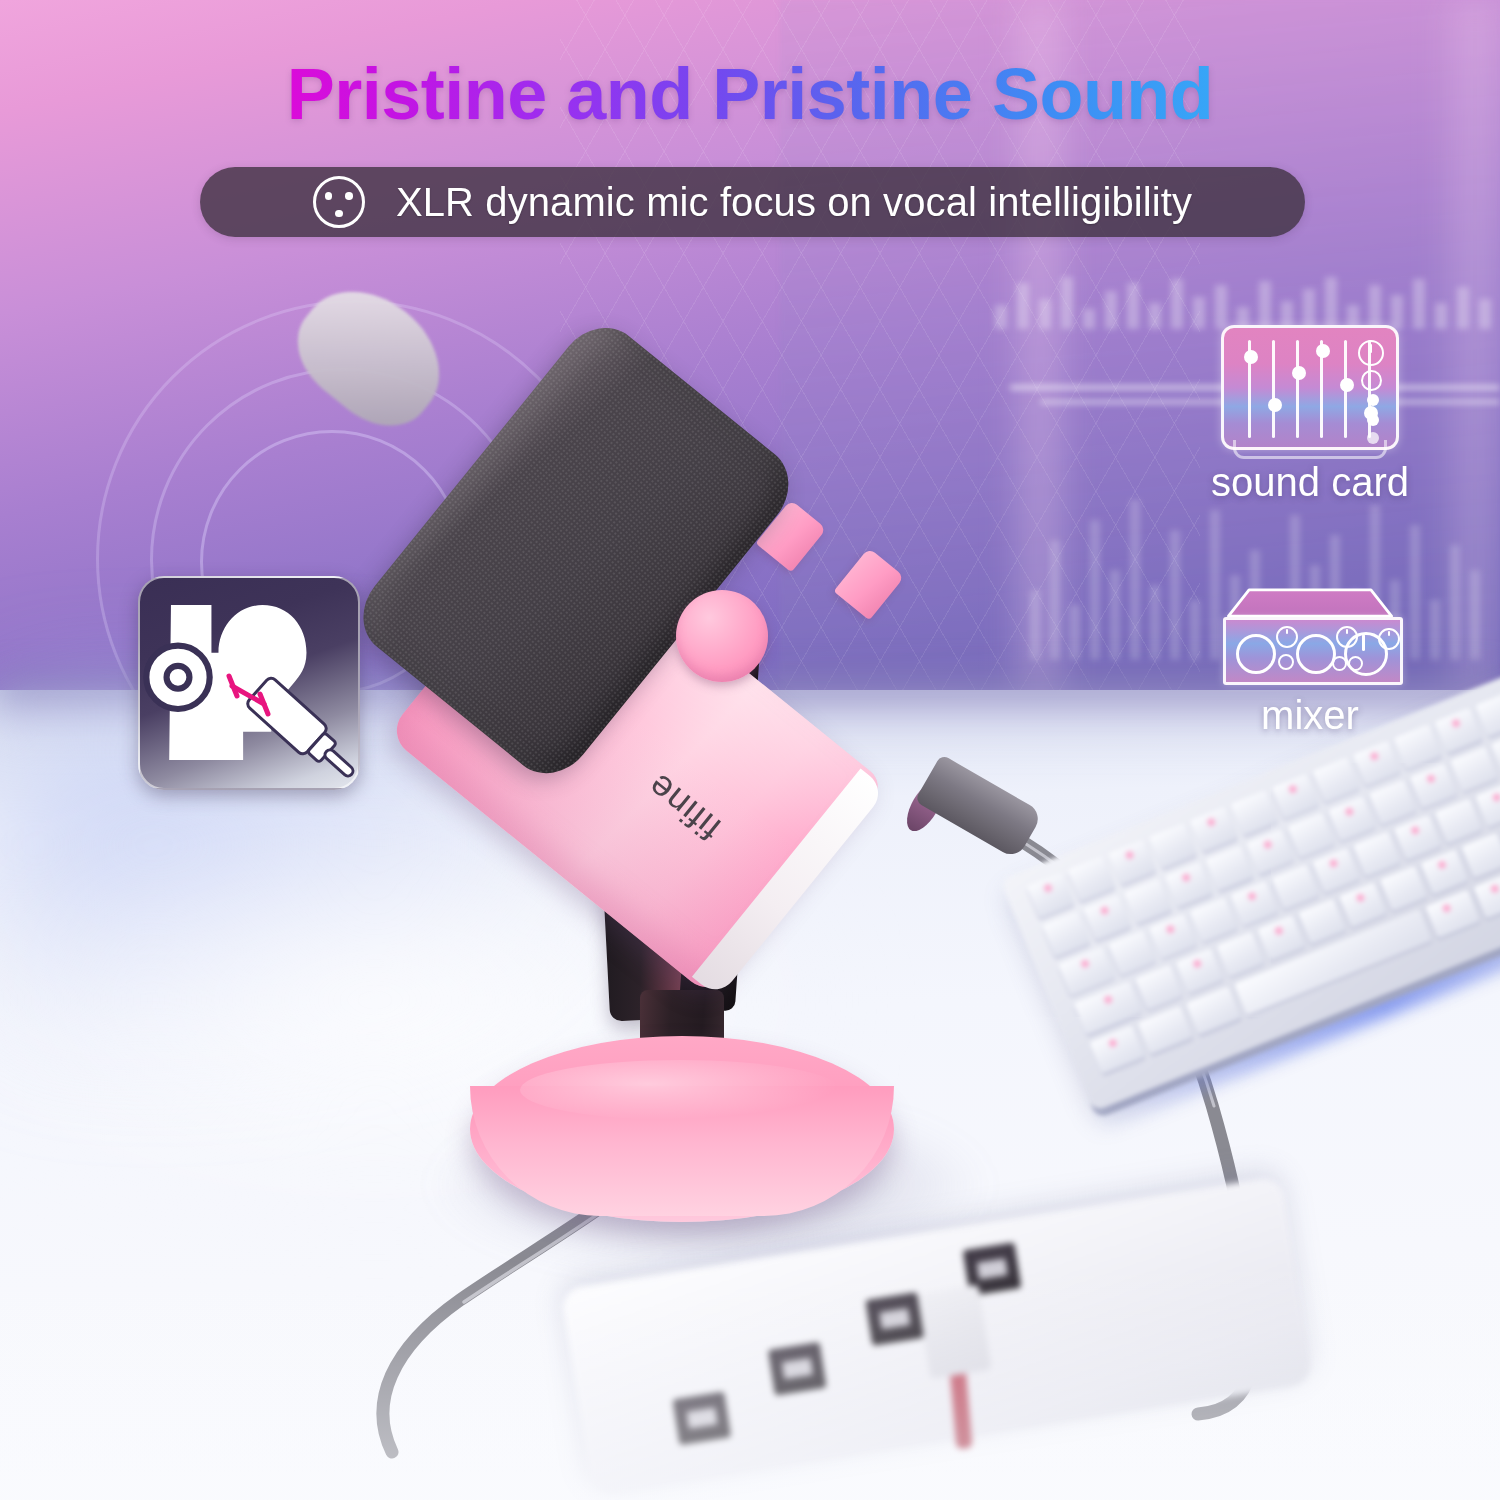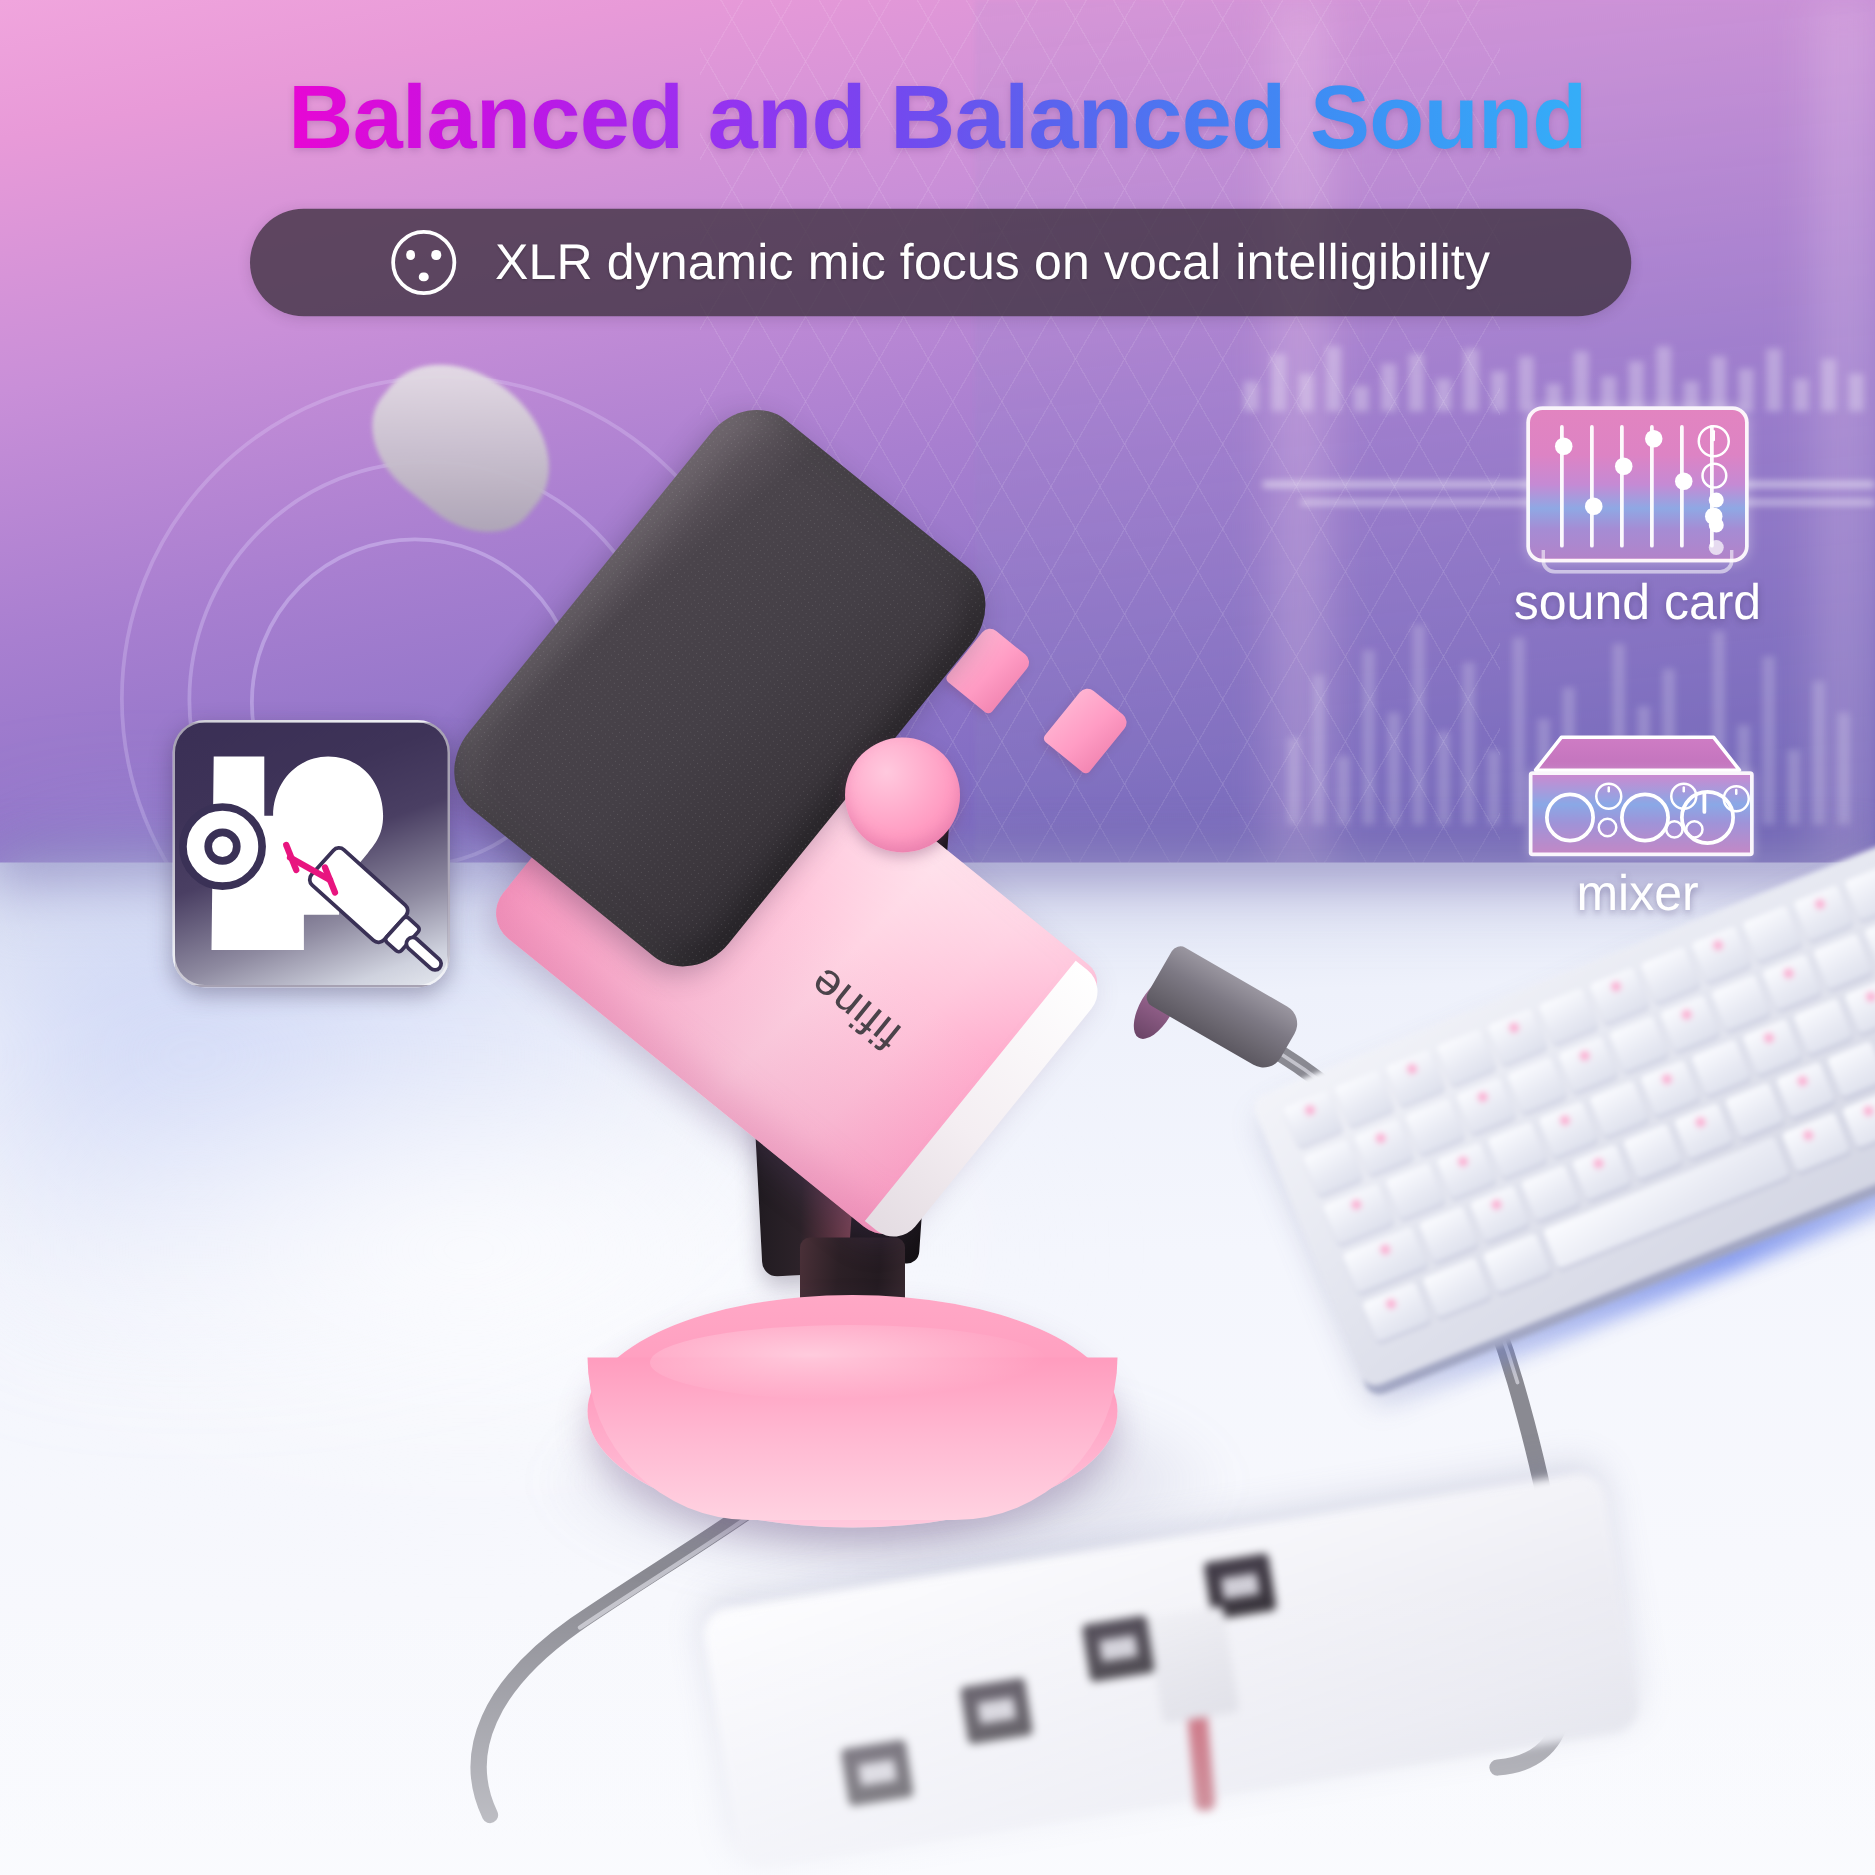--- a/index.html
+++ b/index.html
@@ -43,21 +43,21 @@
   .title{position:absolute;left:0;top:58px;width:1500px;text-align:center;
     font-size:72px;font-weight:bold;letter-spacing:-.5px;line-height:1;
     background:linear-gradient(90deg,#ff00cc 0%,#f203cf 12%,#c214e4 27%,#9b2ff0 37%,#7646ef 47%,#5a63ee 56%,#3e8cf4 70%,#35adf8 84%,#32b6f9 100%);
     -webkit-background-clip:text;background-clip:text;color:transparent;
     -webkit-text-fill-color:transparent;
     text-shadow:none;
     filter:drop-shadow(0 2px 3px rgba(90,40,110,.22));
     font-family:"Liberation Sans",sans-serif;}
 
   
-  .sub-pill{position:absolute;left:200px;top:167px;width:1105px;height:86px;
+  .sub-pill{position:absolute;left:200px;top:167px;width:1105px;height:70px;
     border-radius:43px;background:rgba(60,48,62,.78);
     display:flex;align-items:center;justify-content:center;gap:31px;
     box-shadow:0 2px 10px rgba(60,40,70,.18);}
   .xlr-icon{width:46px;height:46px;border:3.2px solid #fff;border-radius:50%;position:relative;flex:0 0 auto;}
   .xlr-icon i{position:absolute;width:7.5px;height:7.5px;border-radius:50%;background:#fff;display:block;}
   .xlr-icon i.d1{left:9px;top:13px;}
   .xlr-icon i.d2{right:9px;top:13px;}
   .xlr-icon i.d3{left:50%;margin-left:-3.75px;bottom:8px;}
   .sub-text{color:#fff;font-size:40px;letter-spacing:.1px;white-space:nowrap;
     font-family:"Liberation Sans",sans-serif;text-shadow:0 1px 2px rgba(0,0,0,.25);}
@@ -264,21 +264,21 @@
 
   <div class="ripple" style="left:200px;top:430px;width:258px;height:258px;"></div>
   <div class="ripple r2" style="left:150px;top:368px;width:378px;height:378px;"></div>
   <div class="ripple r3" style="left:96px;top:300px;width:512px;height:512px;"></div>
 
   <div class="desk"></div>
   <div class="desk-blur"></div>
   <div class="desk-cool"></div>
   <div class="desk-sheen"></div>
 
-  <div class="title">Balanced and Balanced Sound</div>
+  <div class="title">Pristine and Pristine Sound</div>
 
   <div class="sub-pill">
     <span class="xlr-icon">
       <i class="d1"></i>
         <i class="d2"></i>
         <i class="d3"></i>
     </span>
     <span class="sub-text">XLR dynamic mic focus on vocal intelligibility</span>
   </div>
 

